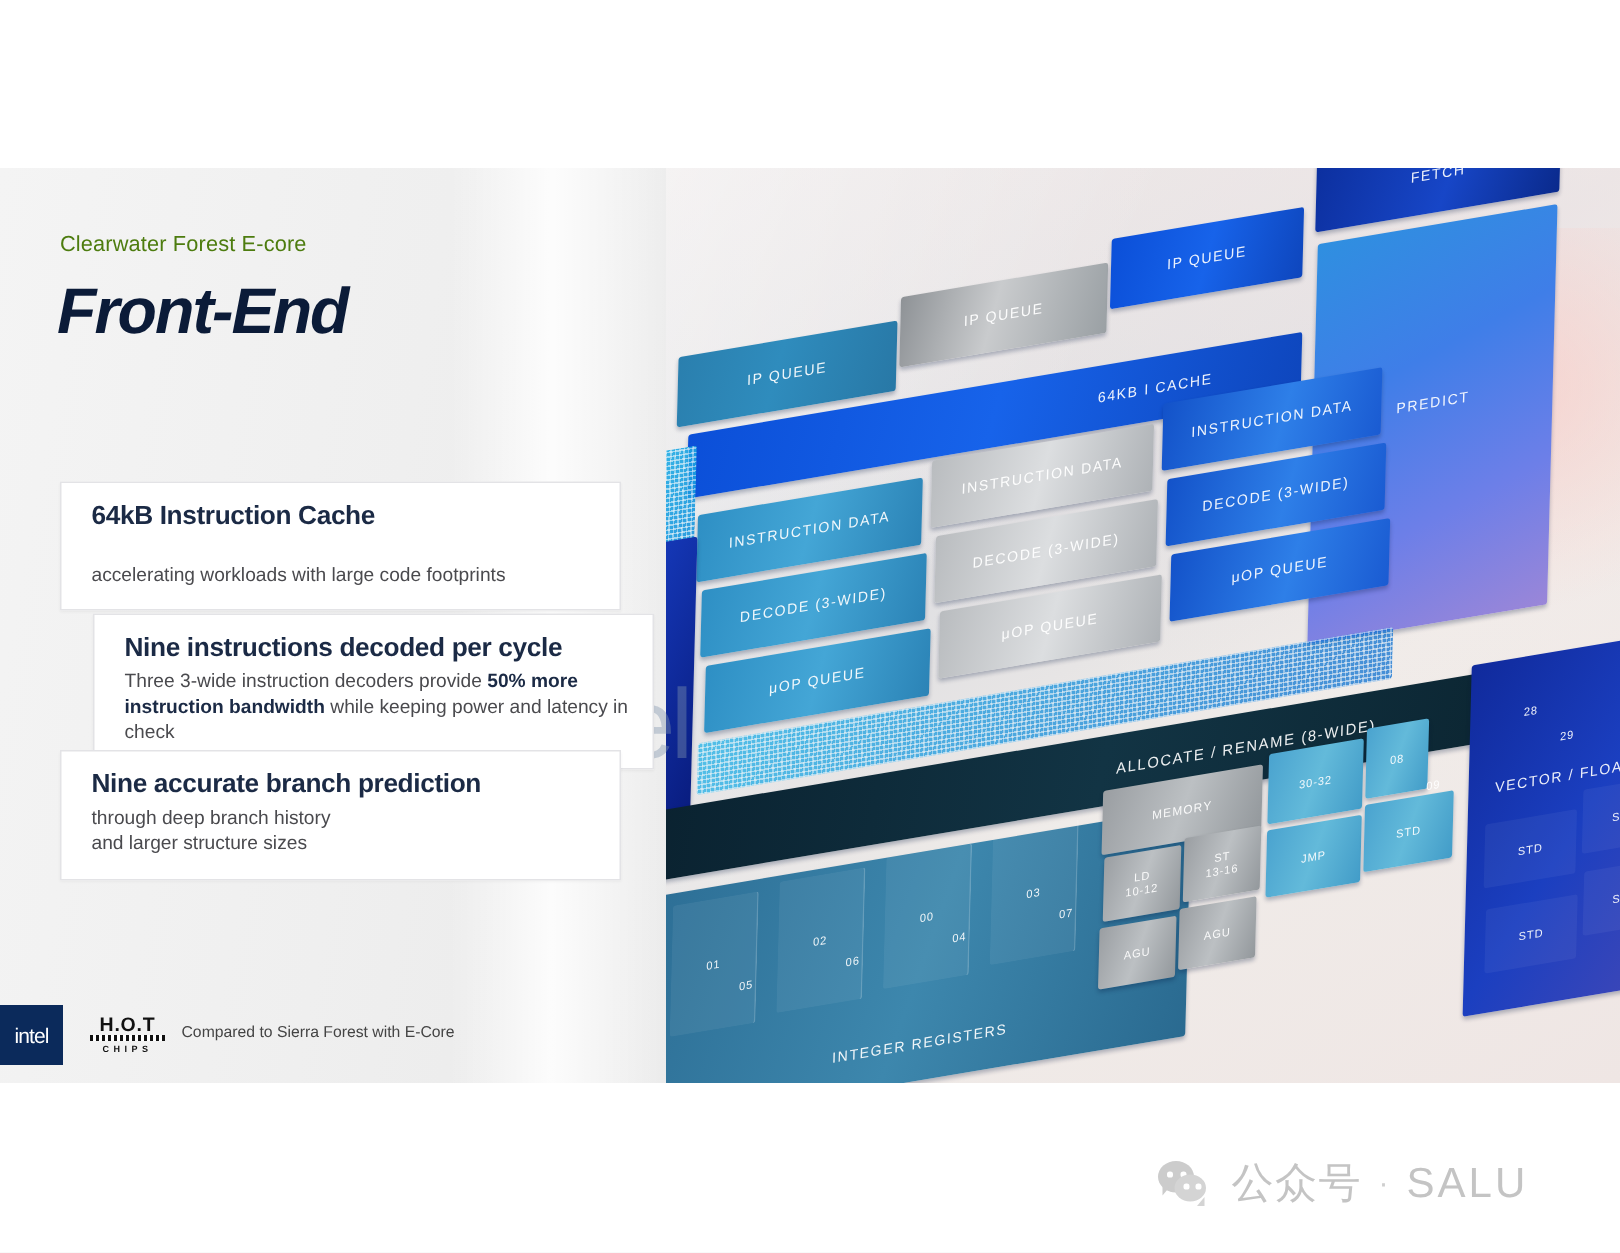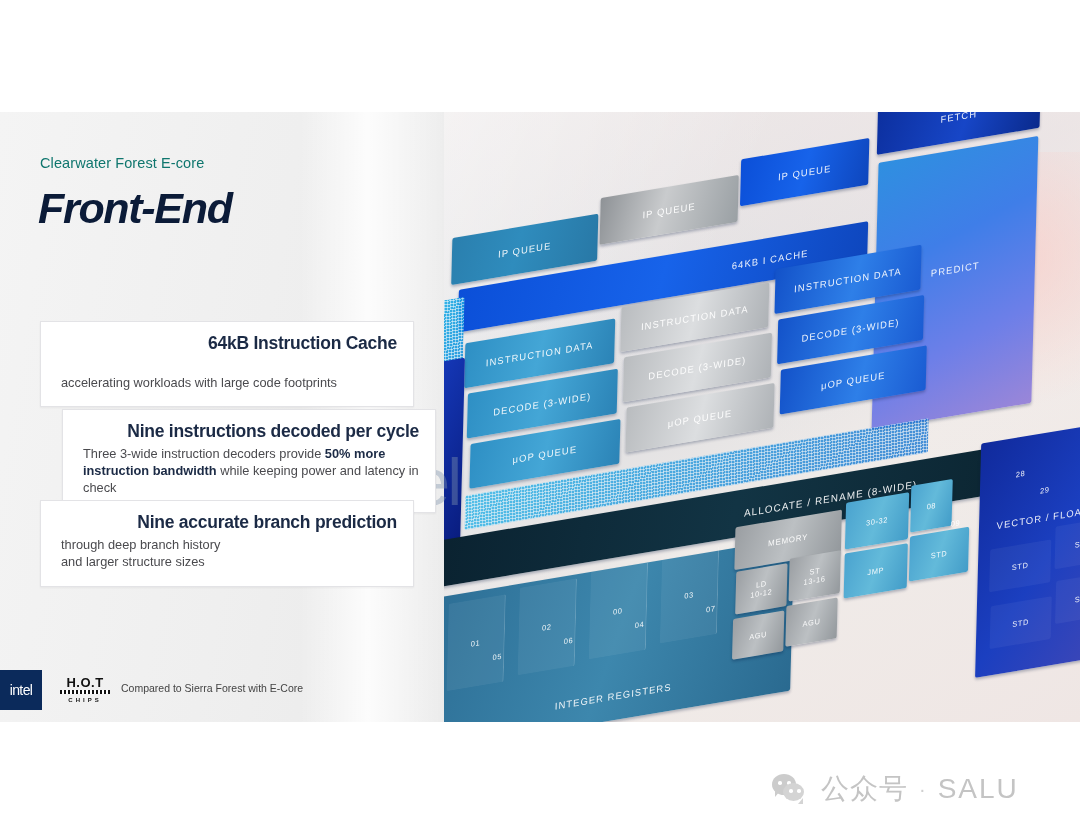--- a/index.html
+++ b/index.html
@@ -29,40 +29,40 @@
     font-size:66px;font-weight:400;letter-spacing:-3px;
     color:rgba(130,150,175,.40);
     font-family:"Liberation Sans", sans-serif;
     transform:scaleX(1.02);
     z-index:1;
   }
 
   
   #eyebrow{
     position:absolute;left:40px;top:43px;
-    font-size:14.5px;color:#0f766e;letter-spacing:.1px;z-index:4;
+    font-size:14.5px;color:#4d7c0f;letter-spacing:.1px;z-index:4;
   }
   #page-title{
     position:absolute;left:38px;top:72px;
     font-size:43px;font-weight:bold;font-style:italic;
     color:#0b1b38;letter-spacing:-1.3px;z-index:4;
   }
 
   .card{
     position:absolute;left:40px;width:374px;
     background:#ffffff;border:1px solid #e3e3e6;
     box-shadow:0 1px 2px rgba(0,0,0,.05);
     box-sizing:border-box;padding:11px 16px 12px 20px;z-index:4;
   }
   #card-0{top:209px;height:86px;}
   #card-1{top:297px;height:104px;margin-left:22px;}
   #card-2{top:388px;height:87px;}
   .card-title{
     font-size:17.5px;font-weight:bold;color:#1b2a45;
-    letter-spacing:-.25px;line-height:1.25;margin:0 0 2px 0;text-align:right;
+    letter-spacing:-.25px;line-height:1.25;margin:0 0 2px 0;
   }
   .card-body{
     font-size:12.8px;color:#4a4a4e;line-height:1.33;
   }
   .card-body b{color:#1b2a45;font-weight:bold;}
 
   
   #art{
     position:absolute;left:444px;top:0;width:636px;height:610px;
     overflow:hidden;

